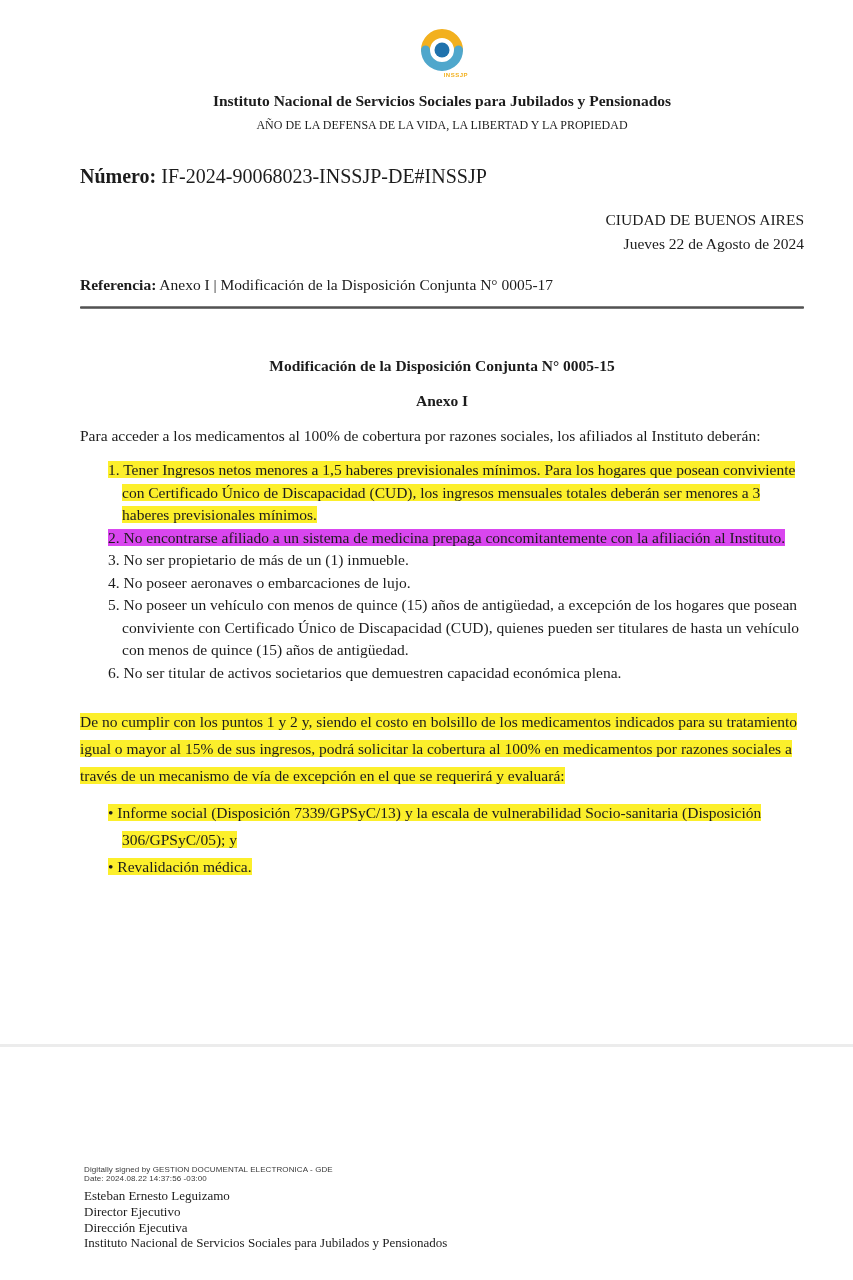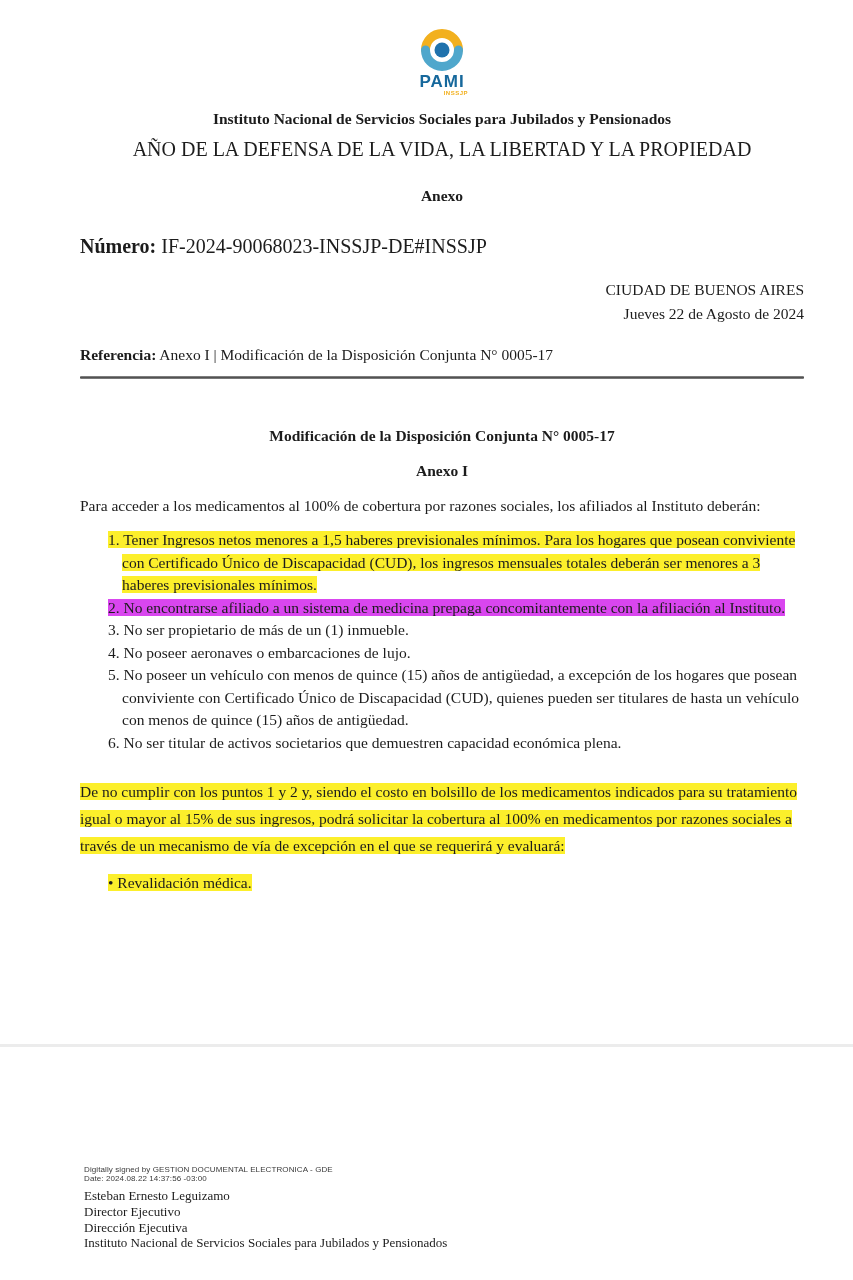--- a/index.html
+++ b/index.html
@@ -16,21 +16,21 @@
     font-family:"Liberation Sans", sans-serif; font-weight:bold;
     font-size:17px; letter-spacing:1px; line-height:17px; margin-top:1px;
   }
   .logo-sub {
     font-family:"Liberation Sans", sans-serif; font-weight:bold;
     font-size:6px; letter-spacing:0.5px; line-height:7px;
     display:block; width:52px; margin:0 auto; text-align:right;
   }
 
   .institution { margin-top:12px; text-align:center; font-weight:bold; font-size:15.5px; line-height:20px; }
-  .motto { margin-top:10px; text-align:center; font-size:20px; line-height:20px; }
+  .motto { margin-top:4px; text-align:center; font-size:12px; line-height:20px; }
   .doc-type { margin-top:28px; text-align:center; font-weight:bold; font-size:15.5px; }
 
   .numero-row { margin-top:30px; font-size:20px; }
   .numero-row .lbl { font-weight:bold; }
   .city-date { margin-top:20px; text-align:right; font-size:15.5px; line-height:24px; }
   .ref-row { margin-top:20px; font-size:15.5px; }
   .ref-row .lbl { font-weight:bold; }
 
   .rule-dark {
     margin-top:12px; height:3px;
@@ -65,46 +65,44 @@
 
 <div class="page">
   <div class="content">
 
     <div class="logo-block">
       <svg class="emblem" width="44" height="44" viewBox="0 0 44 44">
         <path d="M 5.5 22 A 16.5 16.5 0 0 1 38.5 22" fill="none" stroke-width="9" stroke-linecap="round" stroke="#F2B01E"></path>
         <path d="M 38.5 22 A 16.5 16.5 0 0 1 5.5 22" fill="none" stroke-width="9" stroke-linecap="round" stroke="#4FA7CC"></path>
         <circle cx="22" cy="22" r="7.5" fill="#1F72AD"></circle>
       </svg>
-      <div class="wordmark" style="color: rgb(22, 104, 156);">PAMI</div>
       <span class="logo-sub" style="color: rgb(242, 176, 30);">INSSJP</span>
     </div>
 
     <div class="institution">Instituto Nacional de Servicios Sociales para Jubilados y Pensionados</div>
     <div class="motto">AÑO DE LA DEFENSA DE LA VIDA, LA LIBERTAD Y LA PROPIEDAD</div>
-    <div class="doc-type">Anexo</div>
 
     <div class="numero-row">
       <span class="lbl">Número:</span>
       <span>IF-2024-90068023-INSSJP-DE#INSSJP</span>
     </div>
 
     <div class="city-date">
       <div>CIUDAD DE BUENOS AIRES</div>
       <div>Jueves 22 de Agosto de 2024</div>
     </div>
 
     <div class="ref-row">
       <span class="lbl">Referencia:</span>
       <span>Anexo I | Modificación de la Disposición Conjunta N° 0005-17</span>
     </div>
 
     <div class="rule-dark"></div>
 
-    <div class="sec-title">Modificación de la Disposición Conjunta N° 0005-17</div>
+    <div class="sec-title">Modificación de la Disposición Conjunta N° 0005-15</div>
     <div class="sec-sub">Anexo I</div>
 
     <div class="para">Para acceder a los medicamentos al 100% de cobertura por razones sociales, los afiliados al Instituto deberán:</div>
 
     <div class="olist">
       <div class="li">
         <span class="hl" style="background-color: rgb(252, 239, 43);"><span>1.</span> <span>Tener Ingresos netos menores a 1,5 haberes previsionales mínimos. Para los hogares que posean conviviente con Certificado Único de Discapacidad (CUD), los ingresos mensuales totales deberán ser menores a 3 haberes previsionales mínimos.</span></span>
       </div>
       <div class="li">
         <span class="hl" style="background-color: #d946ef;"><span>2.</span> <span>No encontrarse afiliado a un sistema de medicina prepaga concomitantemente con la afiliación al Instituto.</span></span>
@@ -122,20 +120,23 @@
         <span>6.</span> <span>No ser titular de activos societarios que demuestren capacidad económica plena.</span>
       </div>
     </div>
 
     <div class="para para-wide">
       <span class="hl" style="background-color: rgb(252, 239, 43);">De no cumplir con los puntos 1 y 2 y, siendo el costo en bolsillo de los medicamentos indicados para su tratamiento igual o mayor al 15% de sus ingresos, podrá solicitar la cobertura al 100% en medicamentos por razones sociales a través de un mecanismo de vía de excepción en el que se requerirá y evaluará:</span>
     </div>
 
     <div class="blist">
       <div class="bli">
+        <span class="hl" style="background-color: rgb(252, 239, 43);"><span>•</span> <span>Informe social (Disposición 7339/GPSyC/13) y la escala de vulnerabilidad Socio-sanitaria (Disposición 306/GPSyC/05); y</span></span>
+      </div>
+      <div class="bli">
         <span class="hl" style="background-color: rgb(252, 239, 43);"><span>•</span> <span>Revalidación médica.</span></span>
       </div>
     </div>
 
 
   </div>
 
   <div class="page-separator"></div>
 
   <div class="digital-stamp">

